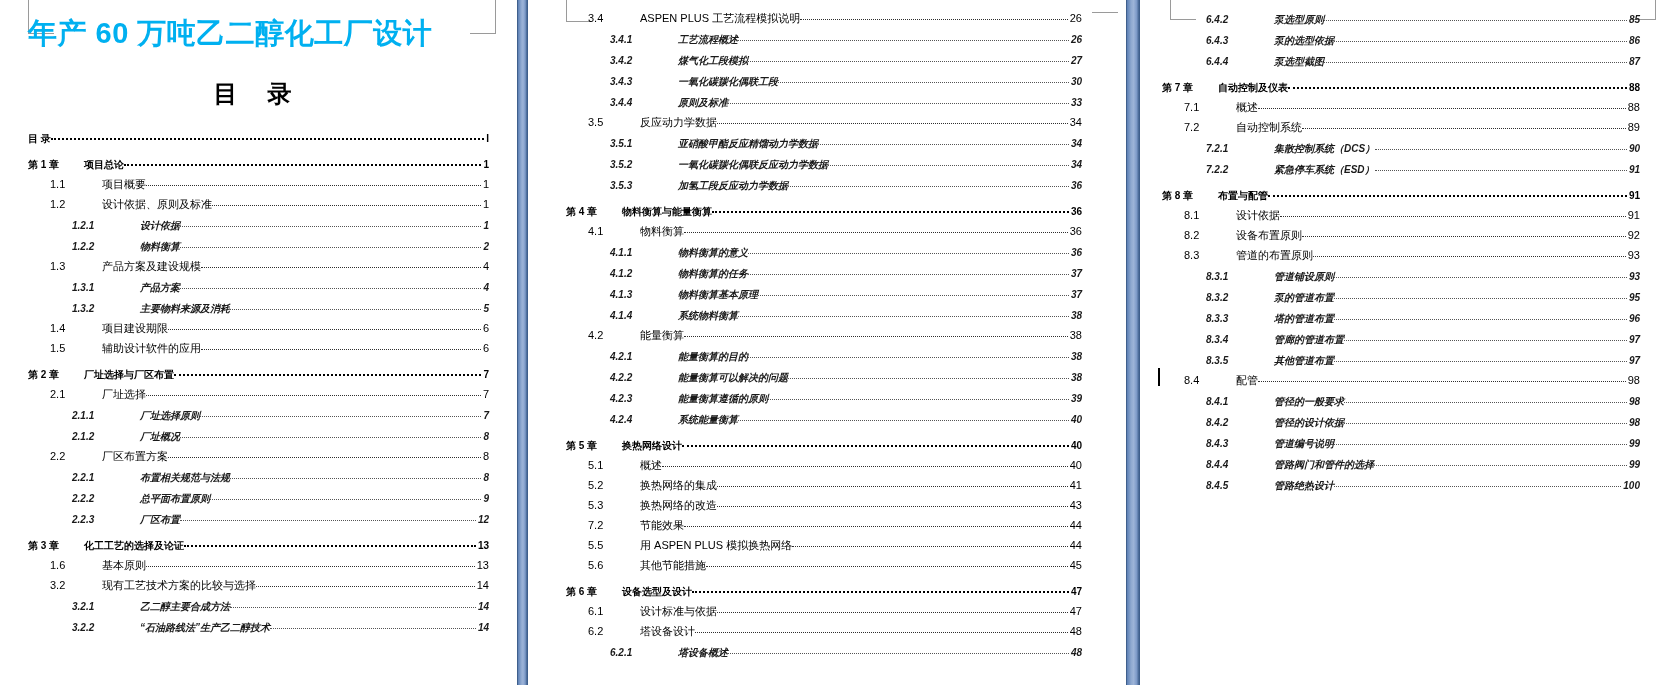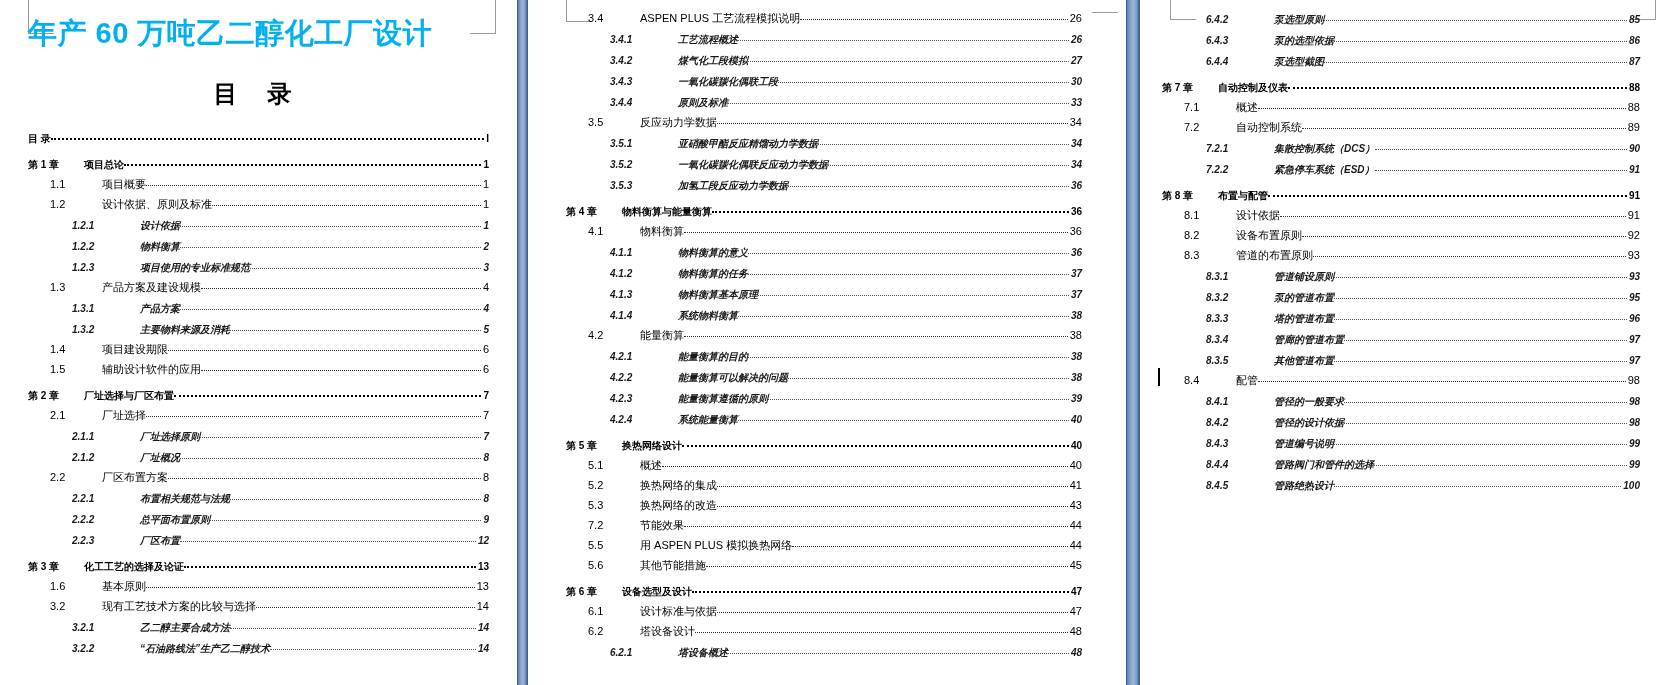--- a/index.html
+++ b/index.html
@@ -196,26 +196,20 @@
             <span class="toc-text">设计依据</span>
             <span class="toc-leader"></span>
             <span class="toc-page">1</span>
           </div>
           <div class="toc-line lvl-2">
             <span class="toc-num">1.2.2</span>
             <span class="toc-text">物料衡算</span>
             <span class="toc-leader"></span>
             <span class="toc-page">2</span>
           </div>
-          <div class="toc-line lvl-2">
-            <span class="toc-num">1.2.3</span>
-            <span class="toc-text">项目使用的专业标准规范</span>
-            <span class="toc-leader"></span>
-            <span class="toc-page">3</span>
-          </div>
           <div class="toc-line lvl-1">
             <span class="toc-num">1.3</span>
             <span class="toc-text">产品方案及建设规模</span>
             <span class="toc-leader"></span>
             <span class="toc-page">4</span>
           </div>
           <div class="toc-line lvl-2">
             <span class="toc-num">1.3.1</span>
             <span class="toc-text">产品方案</span>
             <span class="toc-leader"></span>

